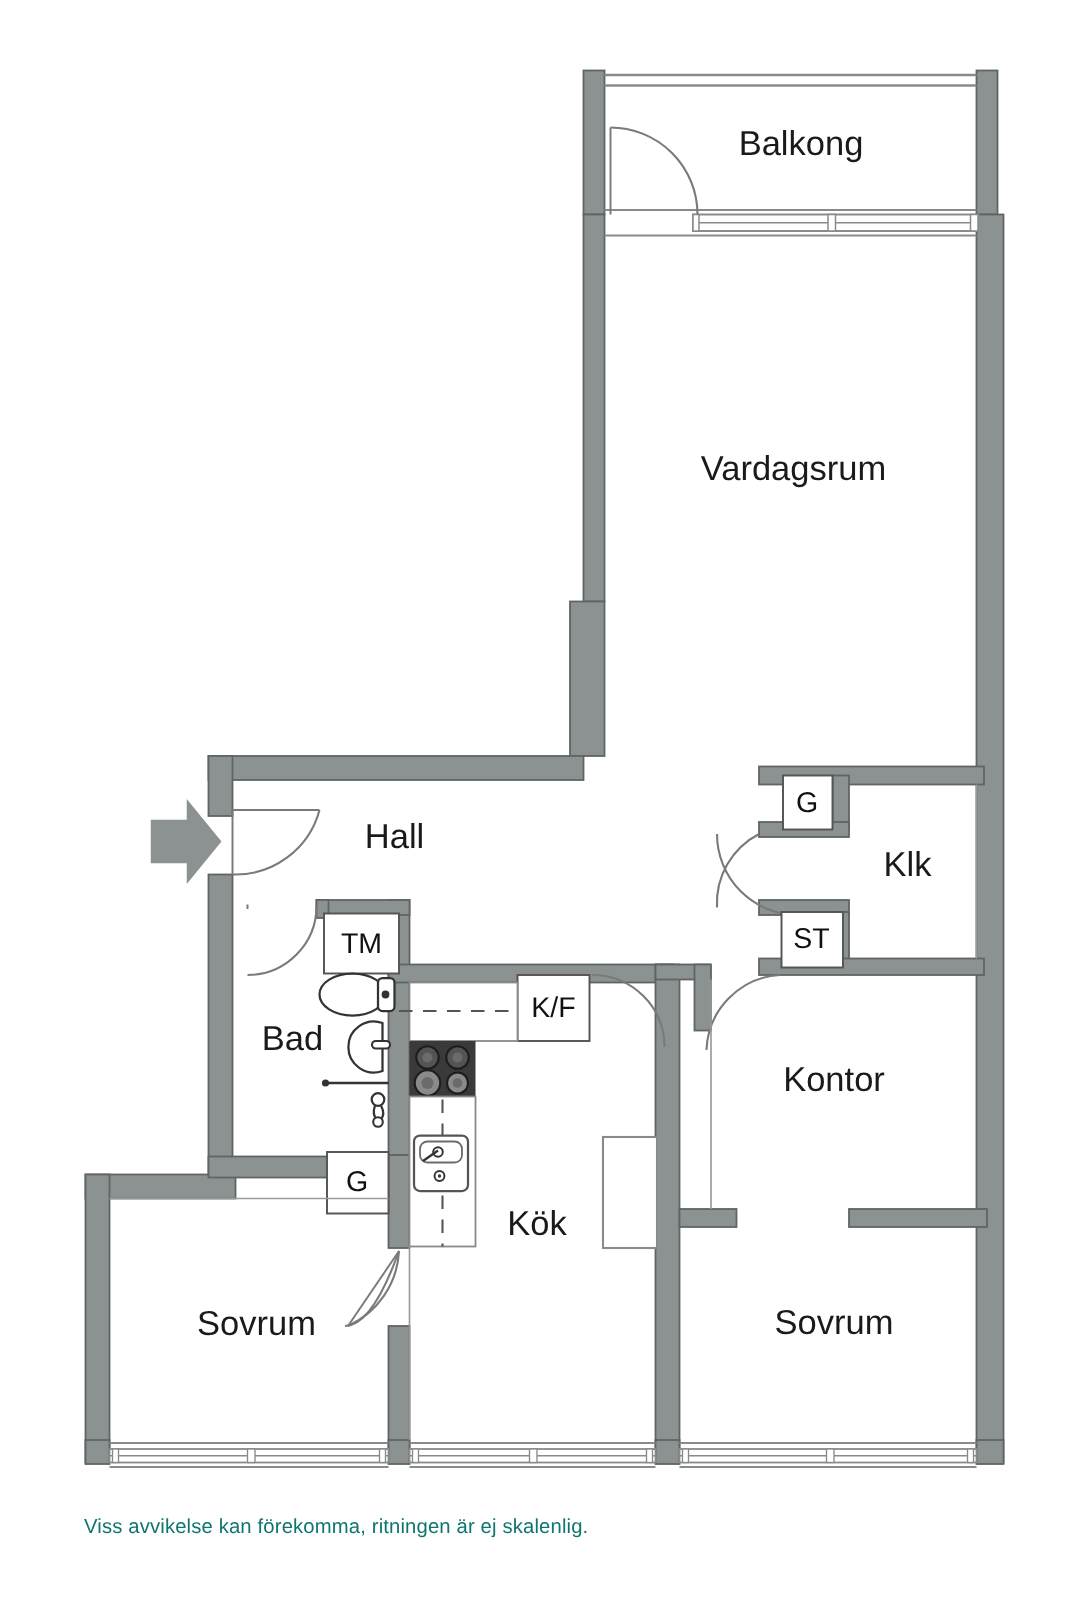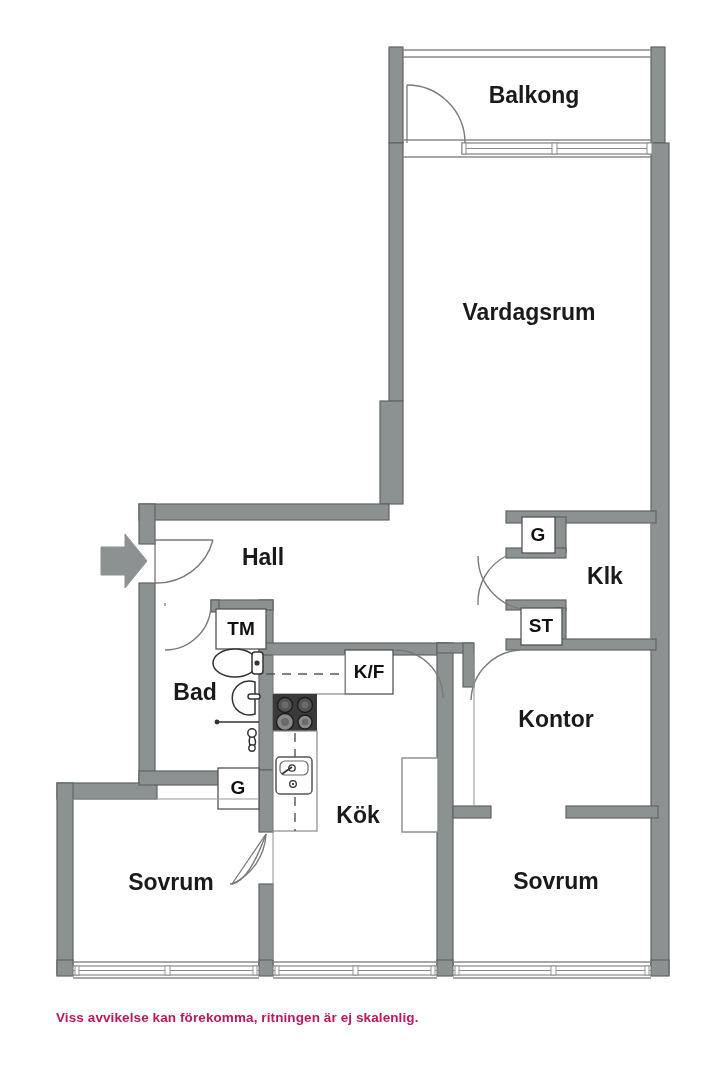--- a/index.html
+++ b/index.html
@@ -12,21 +12,20 @@
     height: 1080px;
     font-family: "Liberation Sans", sans-serif;
     position: relative;
     overflow: hidden;
   }
   #plan-root {
     position: absolute;
     left: 0; top: 0;
     width: 720px;
     height: 1080px;
-    font-weight: bold;
   }
   svg#floorplan {
     position: absolute;
     left: 0;
     top: 0;
     width: 720px;
     height: 1080px;
     display: block;
   }
   .room-label {
@@ -42,21 +41,21 @@
     fill: #111111;
     text-anchor: middle;
     dominant-baseline: middle;
   }
   .caption-text {
     position: absolute;
     left: 56px;
     top: 1010px;
     font-family: "Liberation Sans", sans-serif;
     font-size: 13.5px;
-    color: #be185d;
+    color: #0f766e;
     letter-spacing: 0.1px;
     white-space: nowrap;
   }
 </style>
 </head>
 <body>
 
 <div id="plan-root">
 
   <svg id="floorplan" viewBox="0 0 720 1080">

